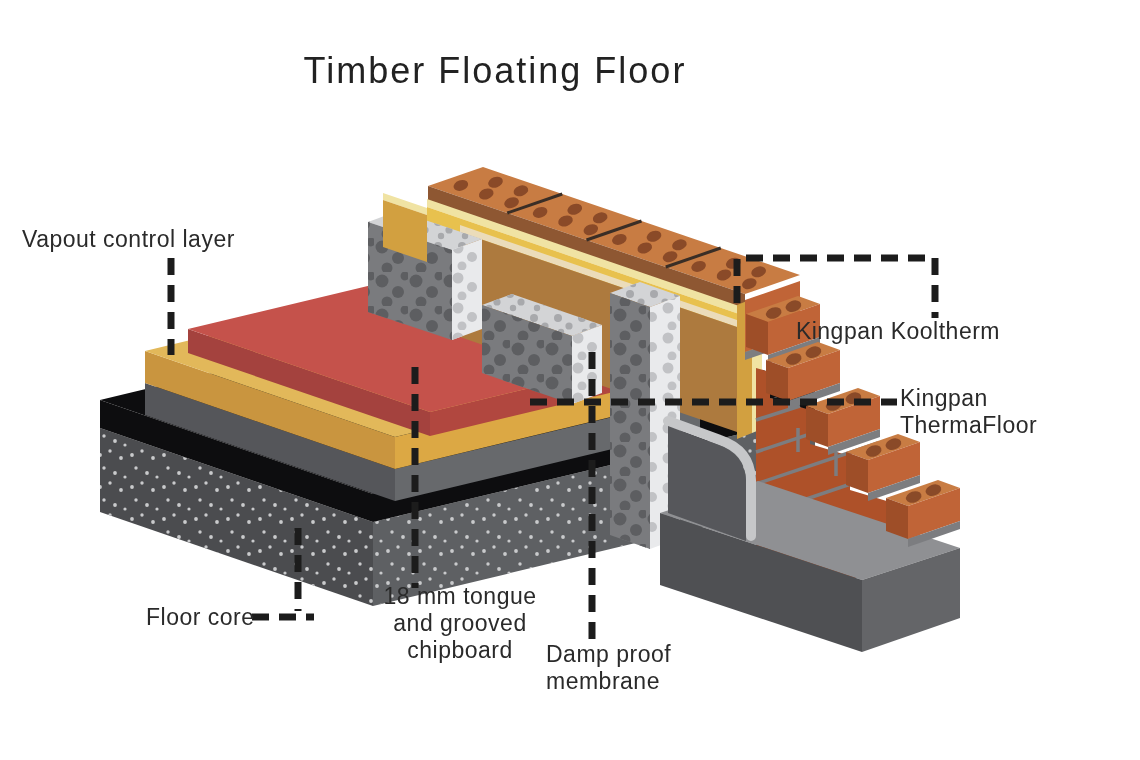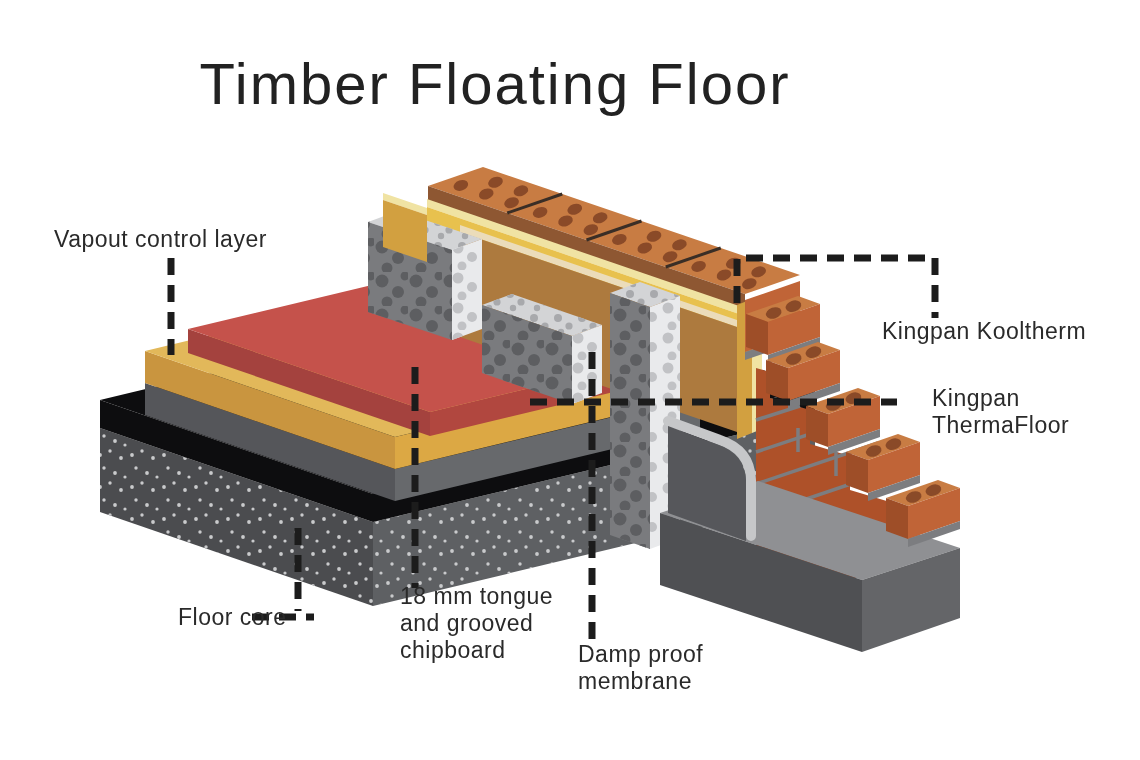--- a/index.html
+++ b/index.html
@@ -1,25 +1,25 @@
 <!DOCTYPE html>
 <html><head>
 <meta charset="utf-8">
 <style>
   html,body{margin:0;padding:0;background:#fff;}
   #stage{position:relative;width:1140px;height:760px;background:#fff;overflow:hidden;
          font-family:"Liberation Sans","DejaVu Sans",sans-serif;}
   #title{position:absolute;left:170px;top:50px;width:650px;text-align:center;
-         font-size:58px;font-weight:300;letter-spacing:2px;color:#222;}
-  .lbl{position:absolute;font-size:23px;font-weight:300;letter-spacing:.5px;color:#2a2a2a;line-height:1.18;margin-left:32px;}
+         font-size:36px;font-weight:300;letter-spacing:2px;color:#222;}
+  .lbl{position:absolute;font-size:23px;font-weight:300;letter-spacing:.5px;color:#2a2a2a;line-height:1.18;}
   #lbl-vapour{left:22px;top:226px;width:220px;}
-  #lbl-kooltherm{left:850px;top:318px;width:210px;}
+  #lbl-kooltherm{left:790px;top:318px;width:210px;text-align:right;}
   #lbl-thermafloor{left:900px;top:385px;width:230px;}
   #lbl-hardcore{left:146px;top:604px;width:120px;}
-  #lbl-chipboard{left:368px;top:583px;width:184px;}
+  #lbl-chipboard{left:368px;top:583px;width:184px;text-align:center;}
   #lbl-dpm{left:546px;top:641px;width:166px;text-align:left;}
   svg{position:absolute;left:0;top:0;}
 </style>
 </head>
 <body>
 
 <div id="stage">
   <div id="title">Timber Floating Floor</div>
 
   <svg width="1140" height="760" viewBox="0 0 1140 760">

